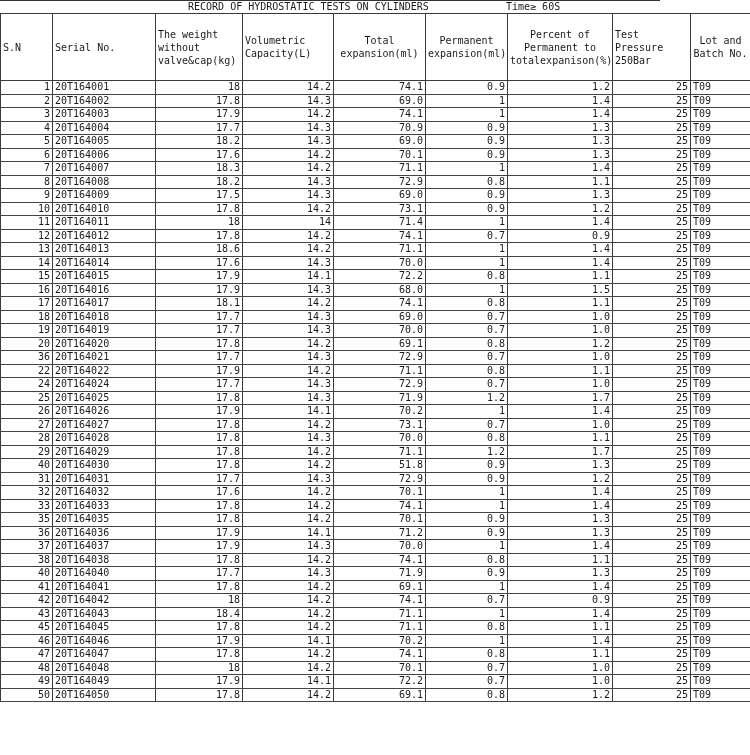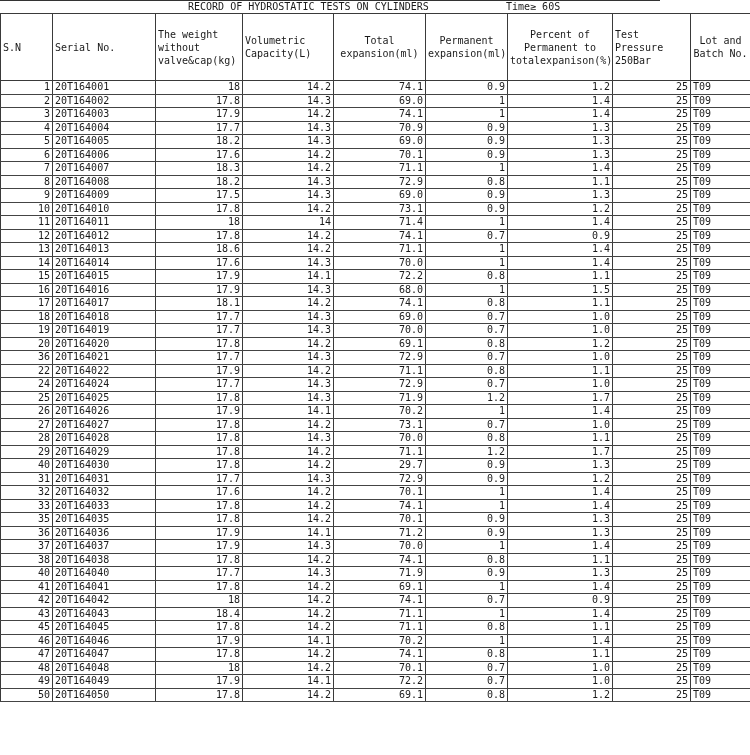--- a/index.html
+++ b/index.html
@@ -360,21 +360,21 @@
           <td class="num">1.2</td>
           <td class="num">1.7</td>
           <td class="num">25</td>
           <td class="txt">T09</td>
         </tr>
         <tr class="data">
           <td class="num">40</td>
           <td class="txt">20T164030</td>
           <td class="num">17.8</td>
           <td class="num">14.2</td>
-          <td class="num">29.7</td>
+          <td class="num">51.8</td>
           <td class="num">0.9</td>
           <td class="num">1.3</td>
           <td class="num">25</td>
           <td class="txt">T09</td>
         </tr>
         <tr class="data">
           <td class="num">31</td>
           <td class="txt">20T164031</td>
           <td class="num">17.7</td>
           <td class="num">14.3</td>

